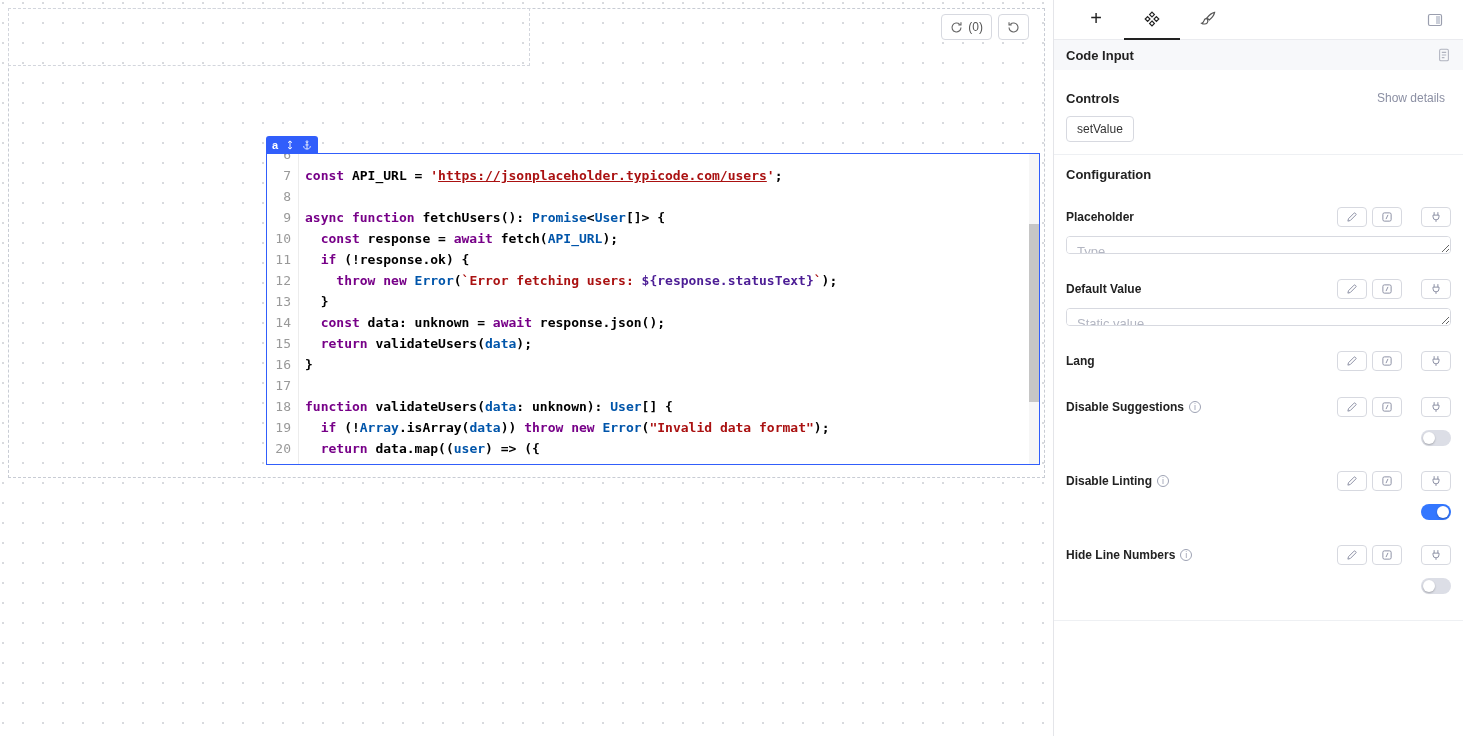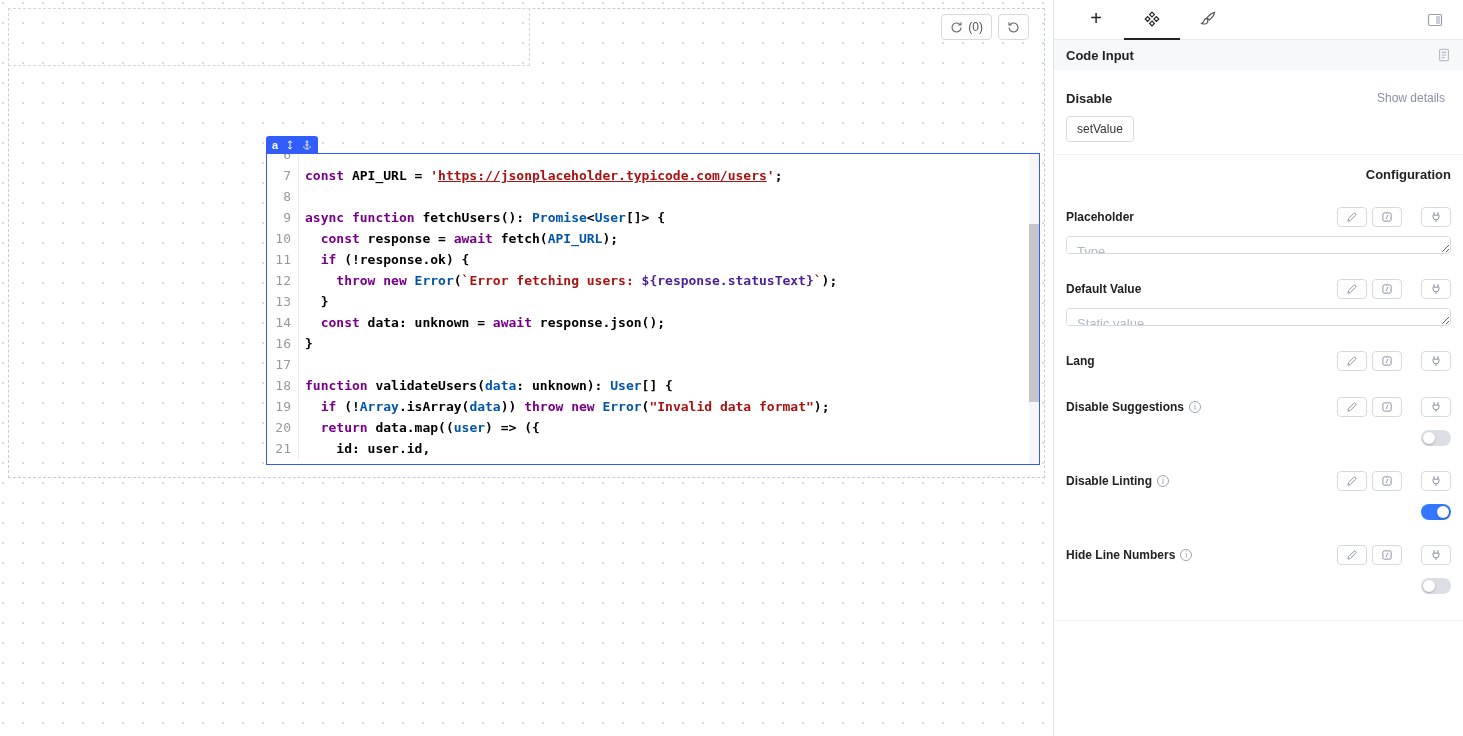--- a/index.html
+++ b/index.html
@@ -54,21 +54,21 @@
   .comp-header { height:30px; background:#f7f8fa; display:flex; align-items:center; padding:0 12px;
     font-size:13px; font-weight:700; color:#222; }
   .comp-header .hicon { margin-left:auto; display:flex; }
   .panel-body { padding:0 12px; }
   .controls-row { margin-top:20px; display:flex; align-items:center; }
   .section-title { font-size:13px; font-weight:700; color:#222; }
   .show-details { margin-left:auto; font-size:12px; color:#8b8fa3; cursor:pointer; background:none; border:none; }
   .chip { margin-top:10px; display:inline-block; padding:5px 10px; font-size:12px; color:#333;
     border:1px solid #d7d9e0; border-radius:4px; background:#fff; cursor:pointer; }
   .divider { border-top:1px solid #eef0f3; margin:12px -12px 0; }
-  .config-title { margin-top:12px;text-align:right; }
+  .config-title { margin-top:12px; }
   .prop { margin-top:24px; }
   .prop-head { display:flex; align-items:center; min-height:22px; }
   .prop-label { font-size:12px; font-weight:700; color:#222; }
   .info { display:inline-block; width:12px; height:12px; border:1px solid #9da2b3; border-radius:50%;
     color:#9da2b3; font-size:9px; line-height:11px; text-align:center; margin-left:5px; font-style:normal; }
   .prop-actions { margin-left:auto; display:flex; align-items:center; gap:5px; }
   .icon-btn { width:30px; height:20px; border:1px solid #d7d9e0; border-radius:4px; background:#fff;
     display:flex; align-items:center; justify-content:center; padding:0; cursor:pointer; }
   .icon-btn.sep { margin-left:14px; }
   .prop-input { margin-top:8px; display:block; width:100%; height:18px; border:1px solid #d7d9e0;
@@ -134,20 +134,21 @@
       <div class="code-scroll">
           <div class="cm-line"><span class="cm-gutter">6</span><span class="cm-code">&nbsp;</span></div>
           <div class="cm-line"><span class="cm-gutter">7</span><span class="cm-code"><span class="tok-kw">const</span><span class="tok-pl"> API_URL = </span><span class="tok-str">'</span><span class="tok-lnk">https://jsonplaceholder.typicode.com/users</span><span class="tok-str">'</span><span class="tok-pl">;</span></span></div>
           <div class="cm-line"><span class="cm-gutter">8</span><span class="cm-code">&nbsp;</span></div>
           <div class="cm-line"><span class="cm-gutter">9</span><span class="cm-code"><span class="tok-kw">async</span><span class="tok-pl"> </span><span class="tok-kw">function</span><span class="tok-pl"> </span><span class="tok-fn">fetchUsers</span><span class="tok-pl">(): </span><span class="tok-typ">Promise</span><span class="tok-pl">&lt;</span><span class="tok-typ">User</span><span class="tok-pl">[]&gt; {</span></span></div>
           <div class="cm-line"><span class="cm-gutter">10</span><span class="cm-code"><span class="tok-pl">  </span><span class="tok-kw">const</span><span class="tok-pl"> response = </span><span class="tok-kw">await</span><span class="tok-pl"> </span><span class="tok-fn">fetch</span><span class="tok-pl">(</span><span class="tok-var">API_URL</span><span class="tok-pl">);</span></span></div>
           <div class="cm-line"><span class="cm-gutter">11</span><span class="cm-code"><span class="tok-pl">  </span><span class="tok-kw">if</span><span class="tok-pl"> (!response.ok) {</span></span></div>
           <div class="cm-line"><span class="cm-gutter">12</span><span class="cm-code"><span class="tok-pl">    </span><span class="tok-kw">throw</span><span class="tok-pl"> </span><span class="tok-kw">new</span><span class="tok-pl"> </span><span class="tok-var">Error</span><span class="tok-pl">(</span><span class="tok-str">`Error fetching users: </span><span class="tok-itp">${response.statusText}</span><span class="tok-str">`</span><span class="tok-pl">);</span></span></div>
           <div class="cm-line"><span class="cm-gutter">13</span><span class="cm-code"><span class="tok-pl">  }</span></span></div>
           <div class="cm-line"><span class="cm-gutter">14</span><span class="cm-code"><span class="tok-pl">  </span><span class="tok-kw">const</span><span class="tok-pl"> data: unknown = </span><span class="tok-kw">await</span><span class="tok-pl"> response.</span><span class="tok-fn">json</span><span class="tok-pl">();</span></span></div>
+          <div class="cm-line"><span class="cm-gutter">15</span><span class="cm-code"><span class="tok-pl">  </span><span class="tok-kw">return</span><span class="tok-pl"> </span><span class="tok-fn">validateUsers</span><span class="tok-pl">(</span><span class="tok-var">data</span><span class="tok-pl">);</span></span></div>
           <div class="cm-line"><span class="cm-gutter">16</span><span class="cm-code"><span class="tok-pl">}</span></span></div>
           <div class="cm-line"><span class="cm-gutter">17</span><span class="cm-code">&nbsp;</span></div>
           <div class="cm-line"><span class="cm-gutter">18</span><span class="cm-code"><span class="tok-kw">function</span><span class="tok-pl"> </span><span class="tok-fn">validateUsers</span><span class="tok-pl">(</span><span class="tok-var">data</span><span class="tok-pl">: unknown): </span><span class="tok-typ">User</span><span class="tok-pl">[] {</span></span></div>
           <div class="cm-line"><span class="cm-gutter">19</span><span class="cm-code"><span class="tok-pl">  </span><span class="tok-kw">if</span><span class="tok-pl"> (!</span><span class="tok-typ">Array</span><span class="tok-pl">.isArray(</span><span class="tok-var">data</span><span class="tok-pl">)) </span><span class="tok-kw">throw</span><span class="tok-pl"> </span><span class="tok-kw">new</span><span class="tok-pl"> </span><span class="tok-var">Error</span><span class="tok-pl">(</span><span class="tok-str">"Invalid data format"</span><span class="tok-pl">);</span></span></div>
           <div class="cm-line"><span class="cm-gutter">20</span><span class="cm-code"><span class="tok-pl">  </span><span class="tok-kw">return</span><span class="tok-pl"> data.</span><span class="tok-fn">map</span><span class="tok-pl">((</span><span class="tok-var">user</span><span class="tok-pl">) =&gt; ({</span></span></div>
           <div class="cm-line"><span class="cm-gutter">21</span><span class="cm-code"><span class="tok-pl">    id: user.id,</span></span></div>
         </div>
       <div class="sb-track"></div>
       <div class="sb-thumb"></div>
     </div>
@@ -189,21 +190,21 @@
       <span class="hicon">
         <svg viewBox="0 0 16 16" width="14" height="14">
             <rect x="3" y="1.5" width="10" height="13" rx="1.5" fill="none" stroke="#b0b3bf" stroke-width="1.2"></rect>
             <path d="M5.5 5h5M5.5 8h5M5.5 11h3" stroke="#b0b3bf" stroke-width="1.2"></path>
           </svg>
       </span>
     </div>
 
     <div class="panel-body">
       <div class="controls-row">
-        <span class="section-title">Disable</span>
+        <span class="section-title">Controls</span>
         <button class="show-details">Show details</button>
       </div>
       <button class="chip">setValue</button>
 
       <div class="divider"></div>
 
       <div class="config-title section-title">Configuration</div>
 
       <div id="props">
           <div class="prop">

